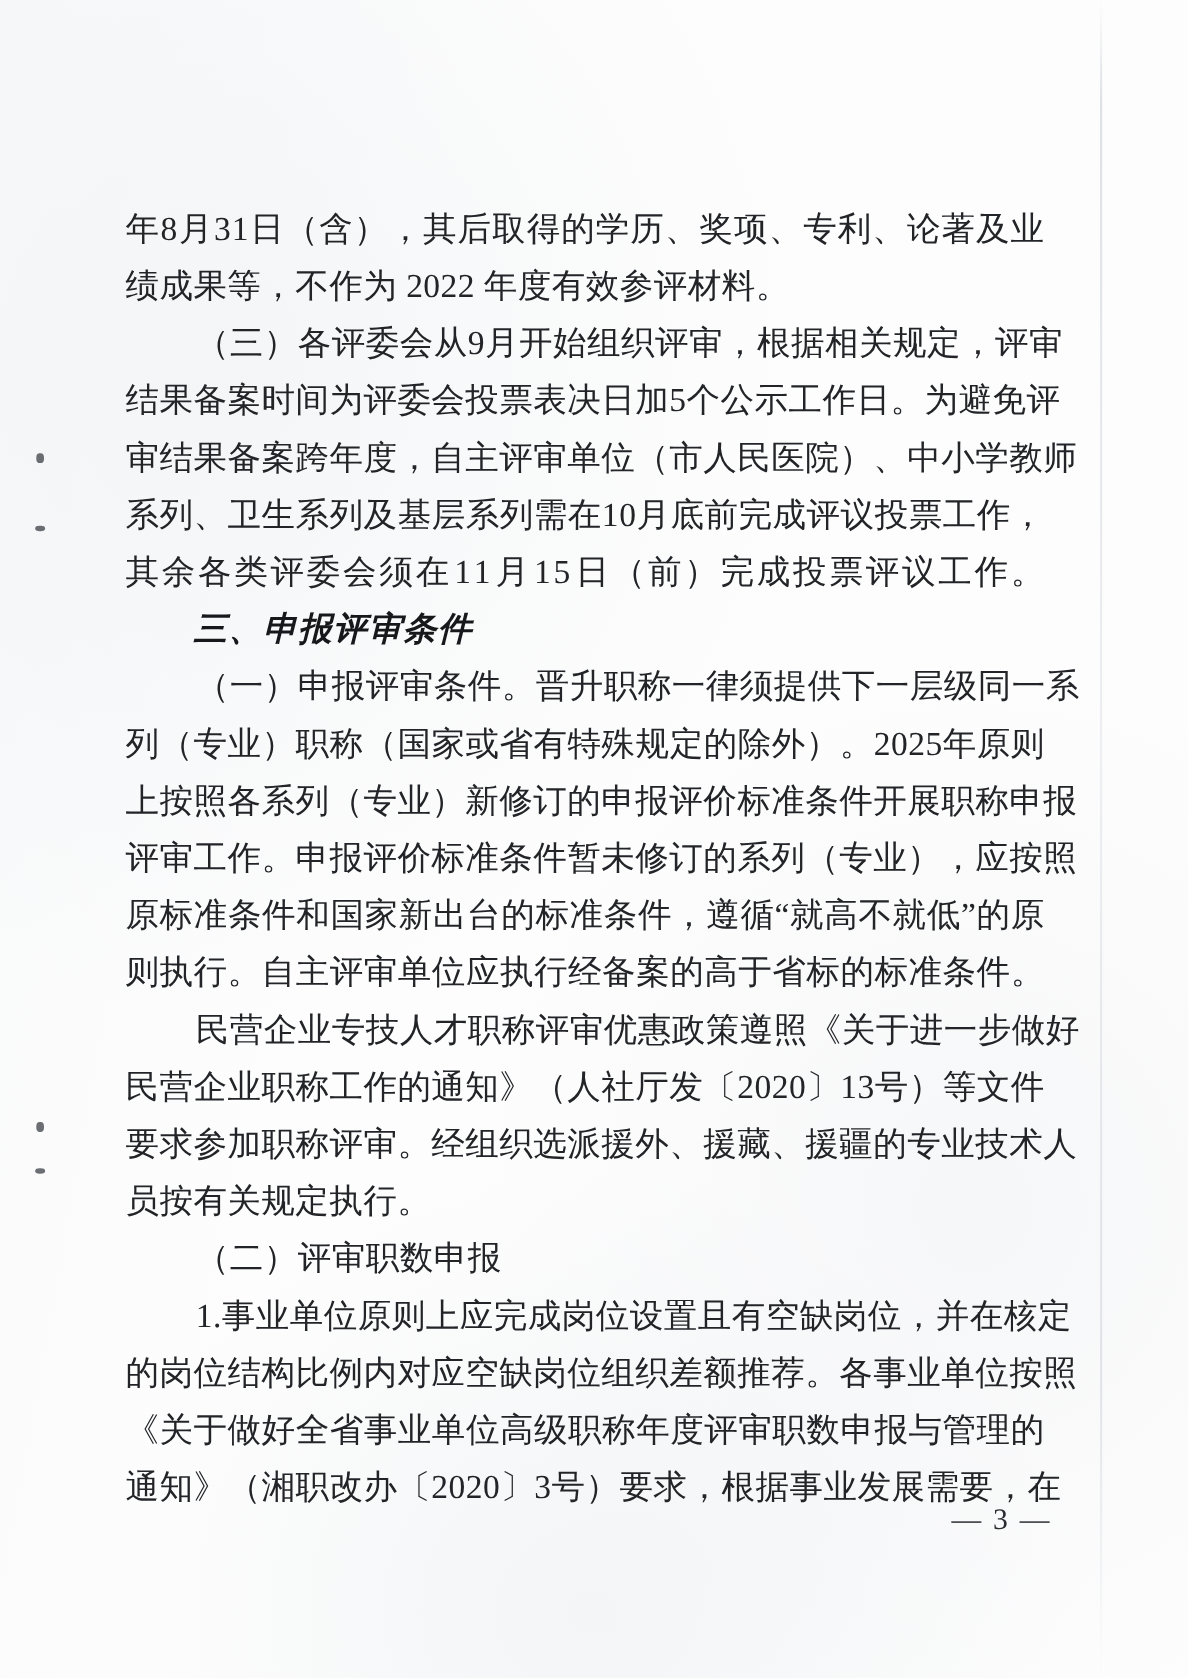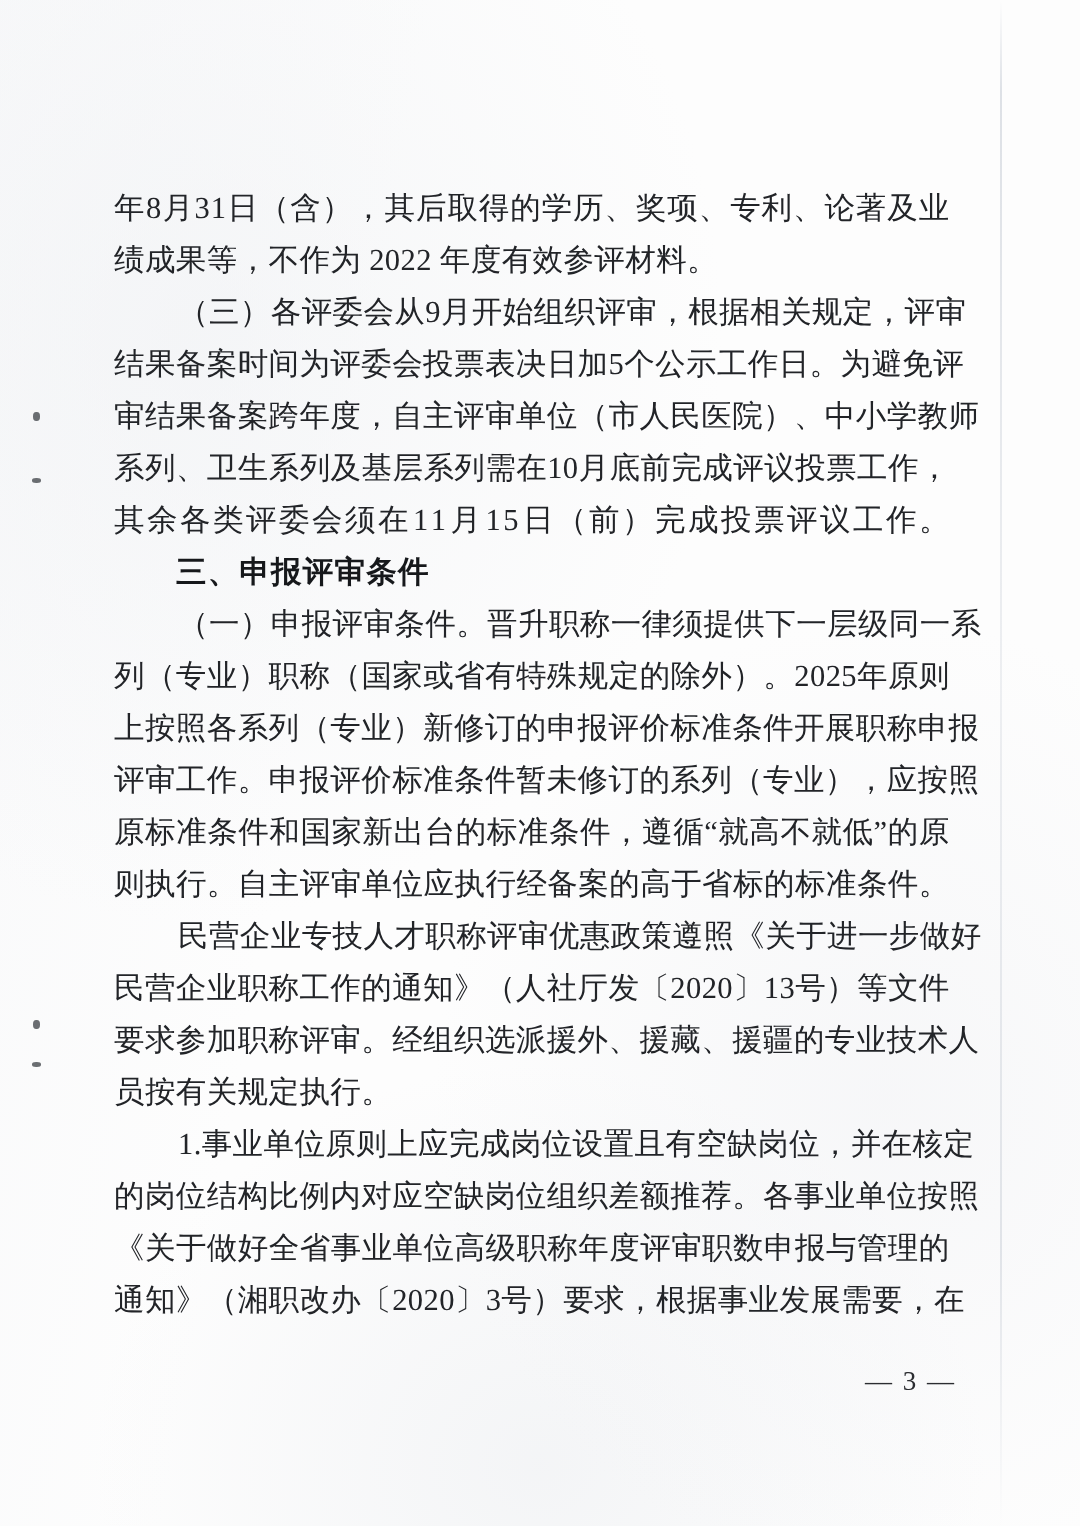--- a/index.html
+++ b/index.html
@@ -58,20 +58,21 @@
 
   .line.indent {
     padding-left: 64px;
   }
 
   .line.heading {
     font-weight: bold;
     padding-left: 62px;
     letter-spacing: 1.2px;
     color: #16181b;
+    font-style: italic;
   }
 
   
   .line.justify {
     display: flex;
     justify-content: space-between;
   }
   .line.justify > span {
     display: inline-block;
   }
@@ -562,20 +563,21 @@
         <span>援</span>
         <span>疆</span>
         <span>的</span>
         <span>专</span>
         <span>业</span>
         <span>技</span>
         <span>术</span>
         <span>人</span>
       </div>
       <div class="line">员按有关规定执行。</div>
+      <div class="line indent">（二）评审职数申报</div>
       <div class="line indent justify">
         <span>1</span>
         <span>.</span>
         <span> </span>
         <span>事</span>
         <span>业</span>
         <span>单</span>
         <span>位</span>
         <span>原</span>
         <span>则</span>

